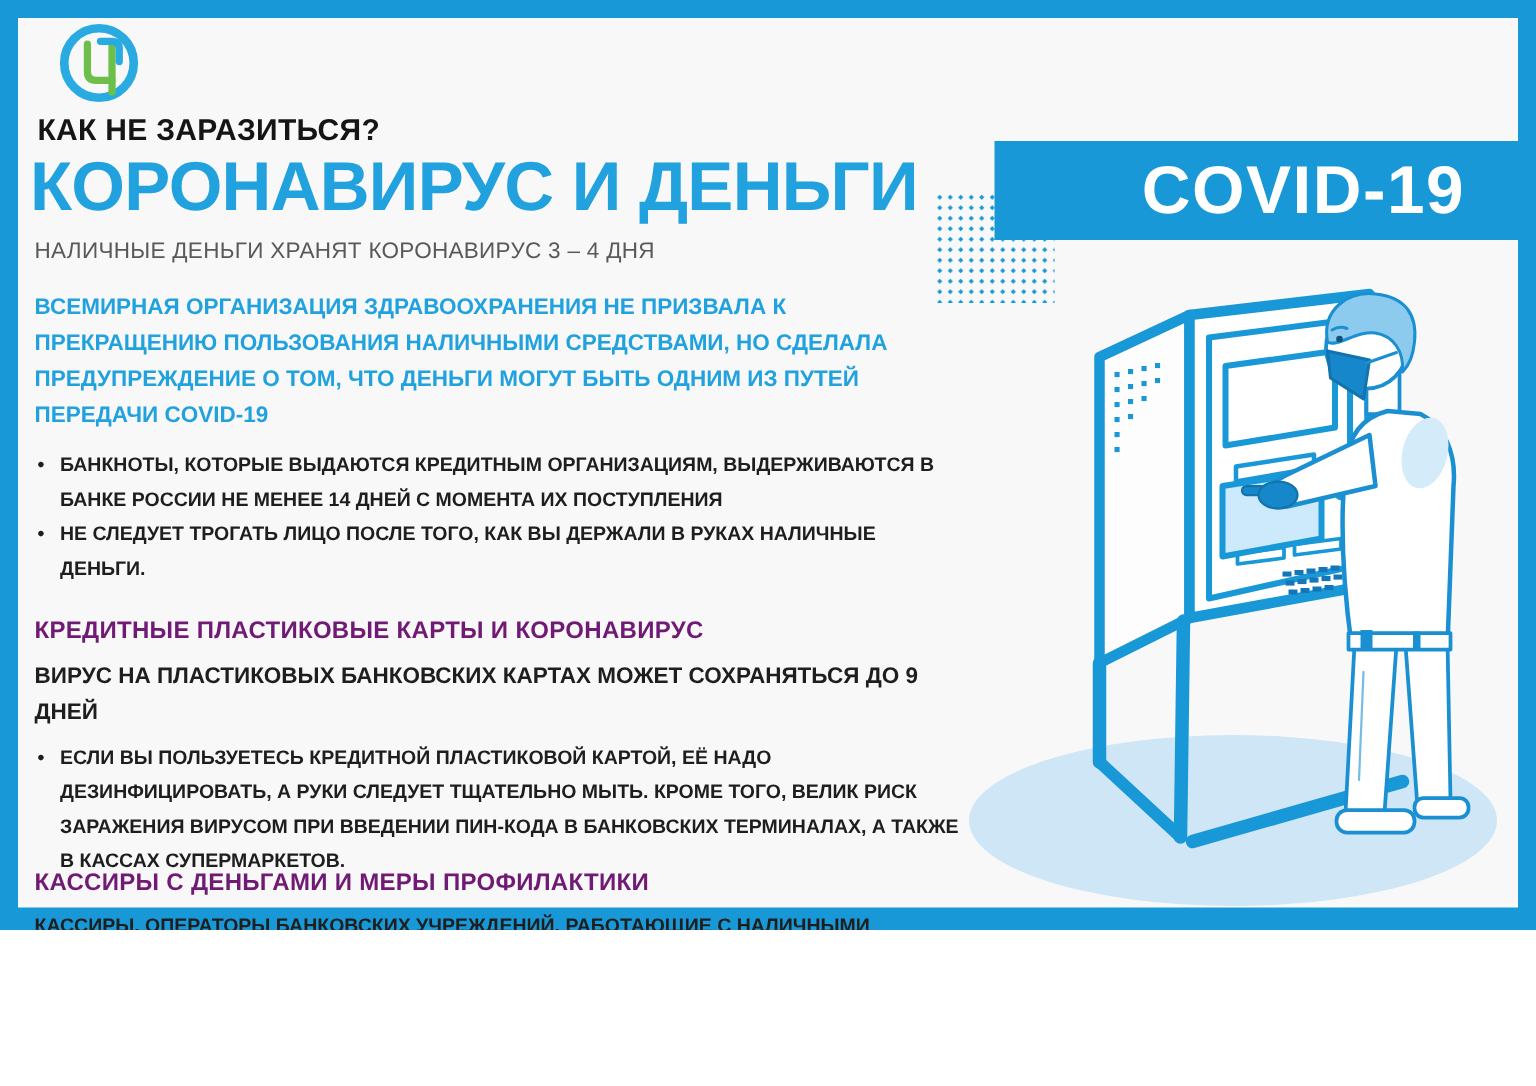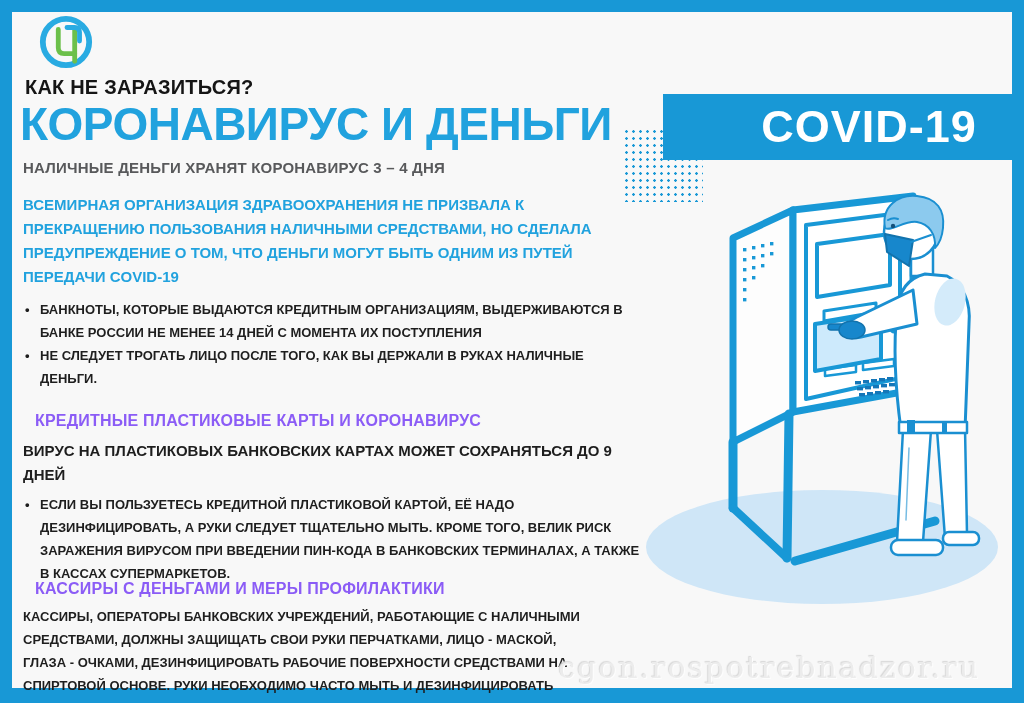--- a/index.html
+++ b/index.html
@@ -1,18 +1,18 @@
 <!DOCTYPE html>
 <html><head>
 <meta charset="utf-8">
 <style>
   html,body{margin:0;padding:0;}
   .poster{
     position:relative;
-    width:1024px;height:703px;
+    width:1024px;height:620px;
     background:#1898d6;
     font-family:"Liberation Sans",sans-serif;
     overflow:hidden;
   }
   .frame-inner{
     position:absolute;
     left:12px;top:12px;right:12px;bottom:15px;
     background:#f8f8f8;
   }
   
@@ -21,21 +21,21 @@
     position:absolute;left:13px;top:64px;
     font-size:20px;font-weight:bold;color:#151515;letter-spacing:.2px;
   }
   .main-title{
     position:absolute;left:8px;top:85px;
     font-size:46px;font-weight:bold;color:#21a2de;letter-spacing:-.5px;
     white-space:nowrap;
   }
   .subtitle{
     position:absolute;left:11px;top:147px;
-    font-size:15px;font-weight:bold;color:#58595b;letter-spacing:.2px;
+    font-size:15px;font-weight:normal;color:#58595b;letter-spacing:.2px;
   }
   .dots-pattern{
     position:absolute;left:611px;top:116px;width:80px;height:74px;
     background-image:radial-gradient(#1898d6 1.3px,transparent 1.45px);
     background-size:7px 7px;
   }
   .covid-badge{
     position:absolute;left:651px;top:82px;width:342px;height:66px;
     background:#1898d6;
     display:flex;align-items:center;justify-content:center;padding-left:35px;
@@ -49,21 +49,21 @@
   .intro{top:181px;font-size:15px;line-height:24px;font-weight:bold;color:#21a2de;}
   .bullets{list-style:none;margin:0;padding:0;}
   .bullets li{
     position:relative;padding-left:17px;
     font-size:13px;line-height:23px;font-weight:bold;color:#1e1e1e;
   }
   .bullets li::before{
     content:"•";position:absolute;left:2px;top:0;color:#1e1e1e;
   }
   .cash-bullets{top:286px;}
-  .sec-heading{font-size:16px;font-weight:bold;color:#8b5cf6;letter-spacing:.2px;margin-left:12px;}
+  .sec-heading{font-size:16px;font-weight:bold;color:#701a75;letter-spacing:.2px;}
   .heading-cards{top:400px;}
   .cards-lead{top:427px;font-size:15px;line-height:24px;font-weight:bold;color:#1e1e1e;width:600px;}
   .cards-bullets{top:481px;}
   .heading-work{top:568px;}
   .work-body{top:593px;font-size:13px;line-height:23px;font-weight:bold;color:#1e1e1e;width:560px;}
   
   .illustration{position:absolute;left:633px;top:178px;width:372px;height:432px;}
   
   .watermark{
     position:absolute;right:32px;top:638px;

